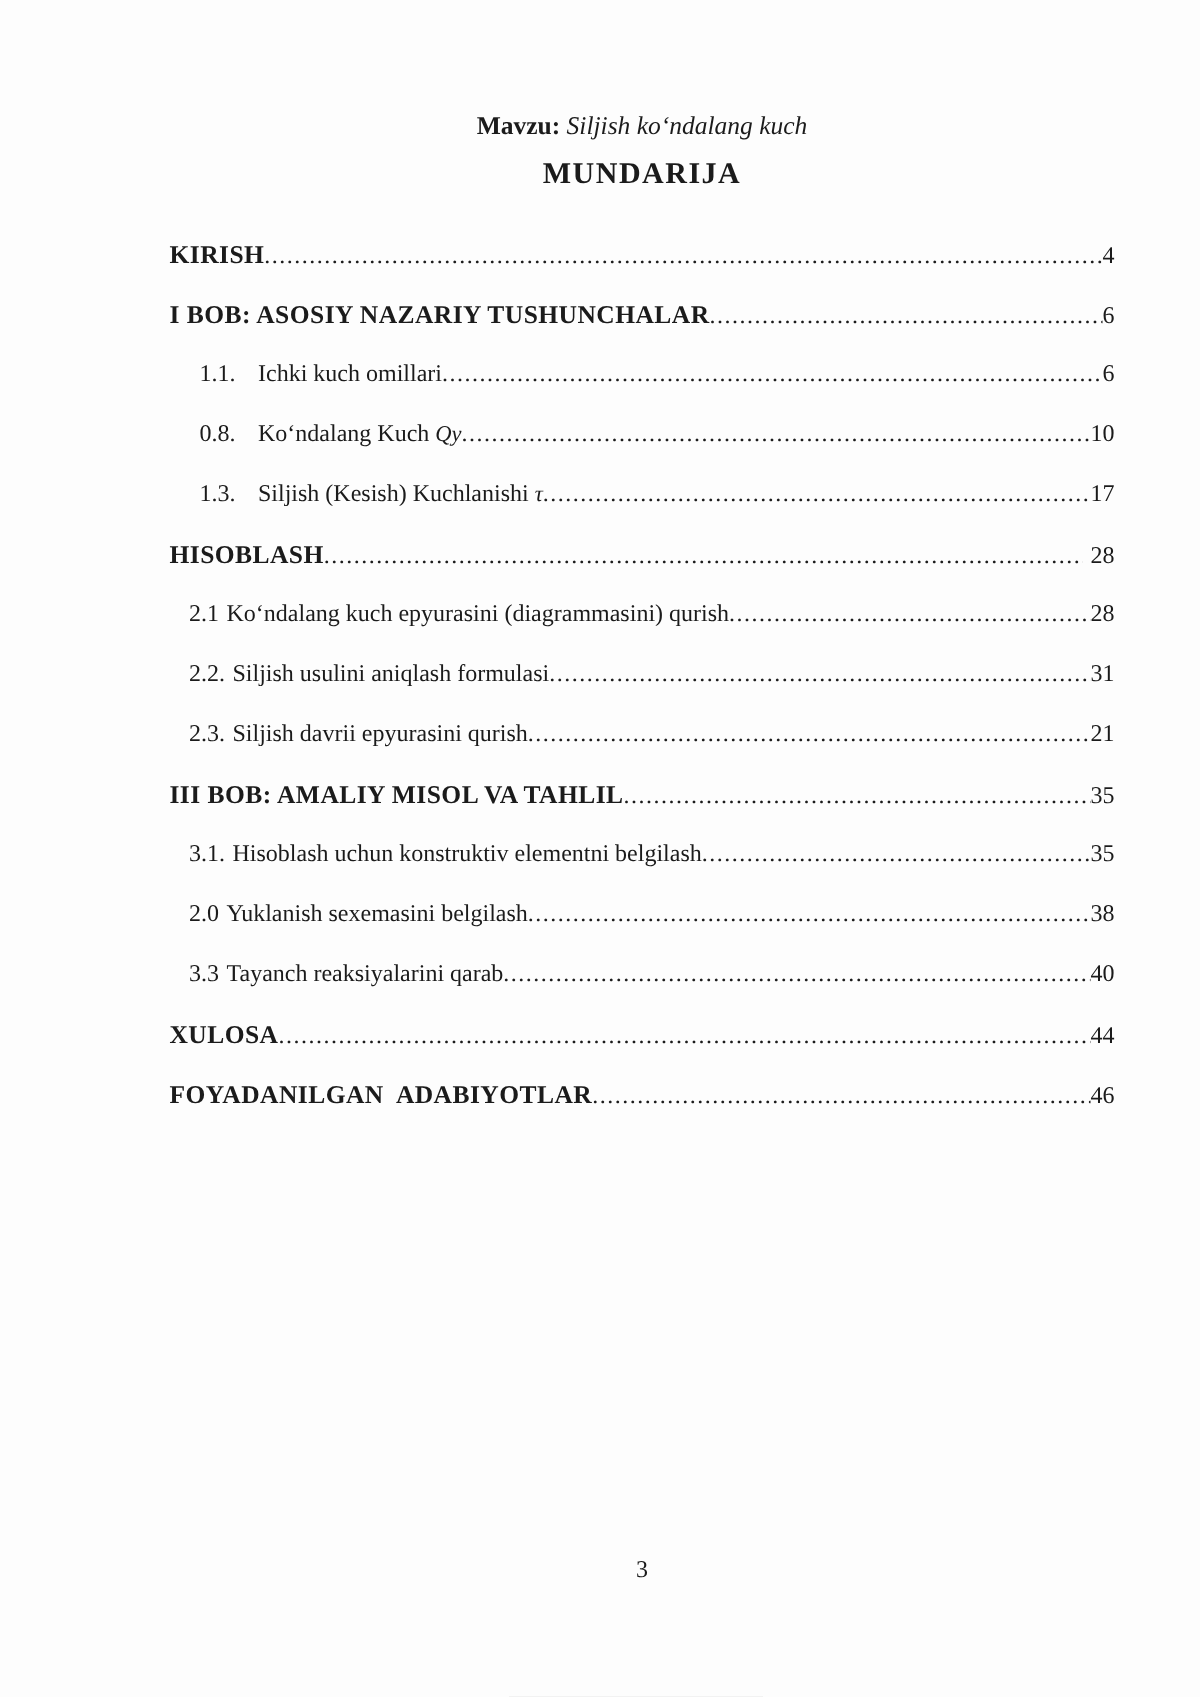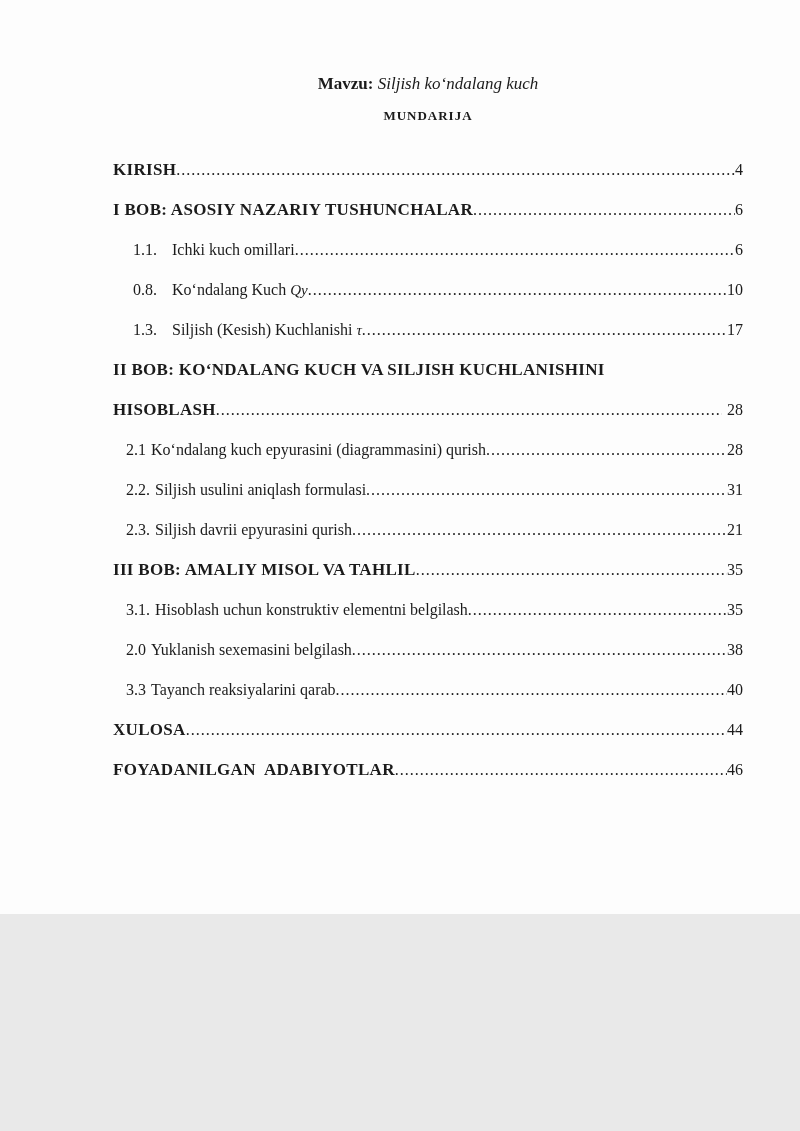--- a/index.html
+++ b/index.html
@@ -1,19 +1,19 @@
 <!DOCTYPE html>
 <html><head>
 <meta charset="utf-8">
 <style>
   html, body { margin: 0; padding: 0; background: #e9e9e9; }
   .page {
     position: relative;
     width: 800px;
-    height: 914px;
+    height: 1131px;
     margin: 0 auto;
     background: #fdfdfd;
     font-family: "Liberation Serif", "DejaVu Serif", serif;
     color: #1b1b1b;
     overflow: hidden;
   }
   .content {
     position: absolute;
     left: 113px;
     top: 72px;
@@ -23,21 +23,21 @@
     text-align: center;
     font-size: 17px;
     line-height: 24px;
     white-space: pre-wrap;
   }
   .topic-label { font-weight: bold; }
   .topic-title { font-style: italic; }
   .toc-heading {
     text-align: center;
     font-weight: bold;
-    font-size: 13px;
+    font-size: 20px;
     line-height: 24px;
     letter-spacing: 1px;
     margin-top: 8px;
   }
   .toc-list { margin-top: 22px; }
   .toc-row {
     display: flex;
     align-items: baseline;
     height: 40px;
     line-height: 40px;
@@ -112,27 +112,20 @@
   </div>
         <div class="toc-row normal ind-tab">
     <span class="num">1.3.</span>
     <span class="label">Siljish (Kesish) Kuchlanishi </span>
     <span class="suffix">τ</span>
     <span class="dots">............................................................................................................................................................................................................................................................................................................</span>
     <span class="pg">17</span>
   </div>
         <div class="toc-row bold ind-none">
     <span class="num"></span>
-    <span class="label">II BOB: KO‘NDALANG KUCH VA SILJISH KUCHLANISHINI</span>
-    
-    <span class="dots"></span>
-    <span class="pg"></span>
-  </div>
-        <div class="toc-row bold ind-none">
-    <span class="num"></span>
     <span class="label">HISOBLASH</span>
     
     <span class="dots">............................................................................................................................................................................................................................................................................................................</span>
     <span class="pg gap">28</span>
   </div>
         <div class="toc-row normal ind-small">
     <span class="num">2.1</span>
     <span class="label">Ko‘ndalang kuch epyurasini (diagrammasini) qurish</span>
     
     <span class="dots">............................................................................................................................................................................................................................................................................................................</span>

